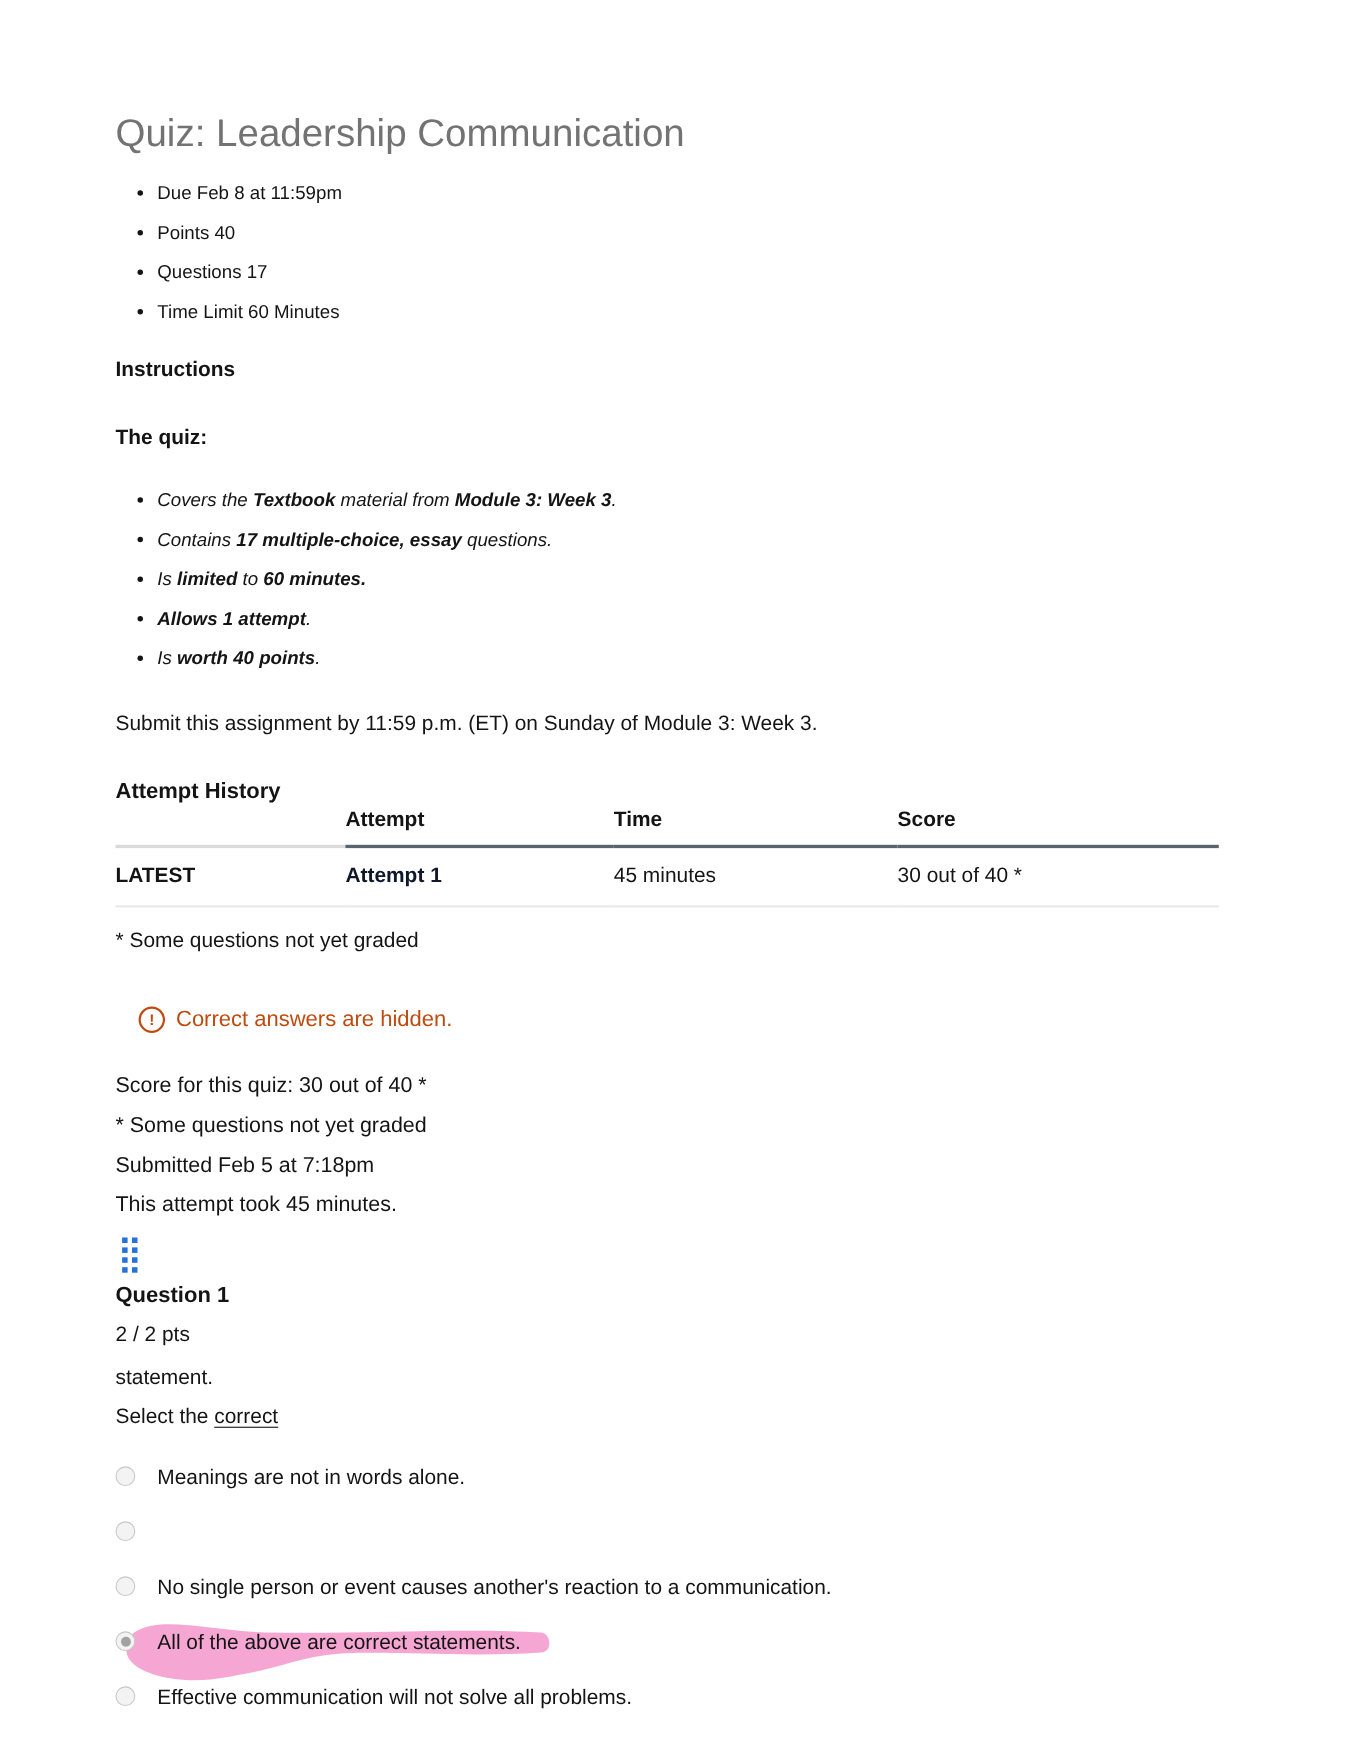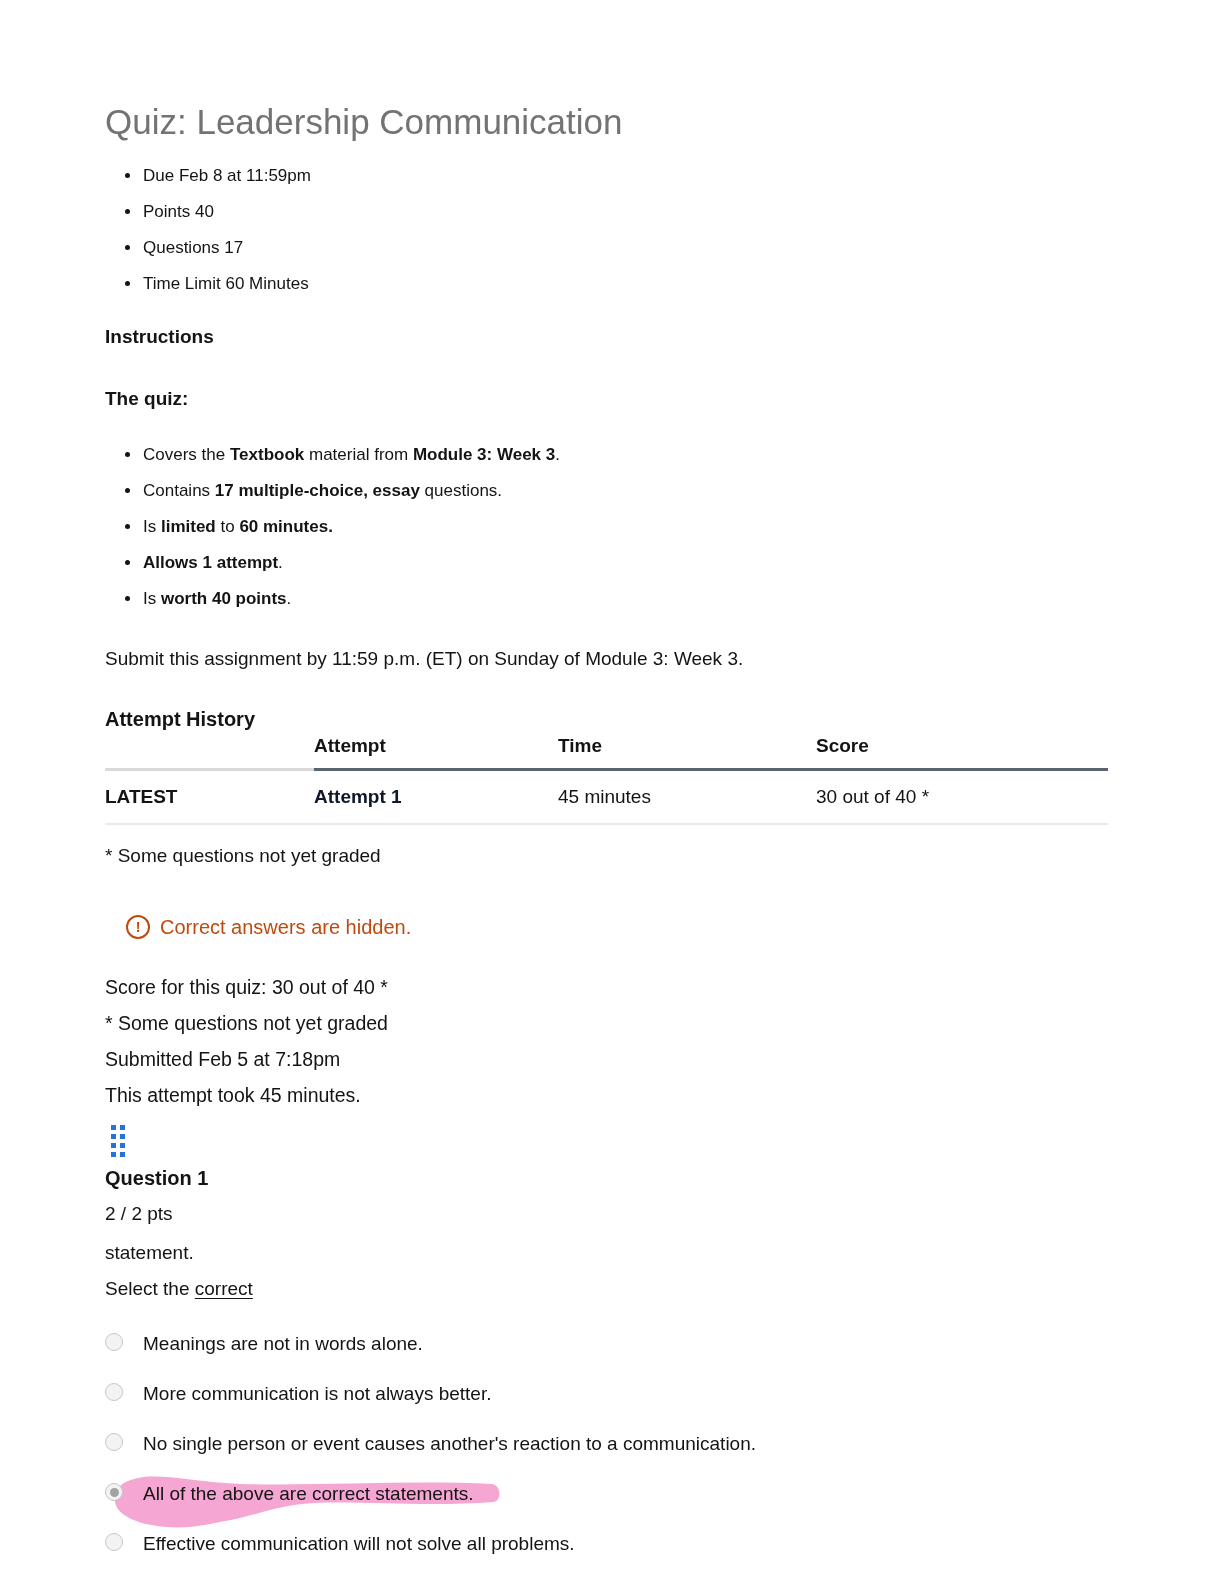--- a/index.html
+++ b/index.html
@@ -6,21 +6,21 @@
   body{width:1224px;min-height:1584px;font-family:"Liberation Sans","DejaVu Sans",sans-serif;color:#141414;}
   .page{padding:102px 116px 60px 105px;box-sizing:border-box;width:1224px;}
 
   h1.title{font-size:35px;font-weight:400;margin:0 0 16px 0;color:#737373;letter-spacing:0;}
 
   ul.bullets{margin:10px 0 0 0;padding-left:37px;font-size:17px;line-height:36px;list-style:disc;}
   ul.bullets li{padding-left:1px;}
 
   .h-bold{font-size:19px;font-weight:700;margin:24px 0 0 0;}
   .lead{font-size:19px;font-weight:700;margin:40px 0 0 0;}
-  ul.rich{margin:27px 0 0 0;}
+  ul.rich{margin:27px 0 0 0;font-style:italic;}
   .submit-note{font-size:19px;margin:27px 0 0 0;line-height:30px;}
 
   .ah-heading{font-size:20px;font-weight:700;margin:34px 0 0 0;}
 
   table.attempts{border-collapse:collapse;width:1003px;font-size:19px;table-layout:fixed;}
   table.attempts col.c1{width:209px;} table.attempts col.c2{width:244px;}
   table.attempts col.c3{width:258px;} table.attempts col.c4{width:292px;}
   table.attempts th{font-weight:700;text-align:left;padding:4px 0 11px 0;border-bottom:3px solid #5a646e;}
   table.attempts th.blank{border-bottom:3px solid #dadada;}
   table.attempts td{padding:15px 0 15px 0;border-bottom:2px solid #e9e9e9;}
@@ -139,21 +139,20 @@
     <div><span>Select the </span><span class="u">correct</span></div>
   </div>
 
   <div class="options" id="options">
       <div class="option">
         <span class="radio"></span>
         <span class="opt-label">Meanings are not in words alone.</span>
       </div>
       <div class="option">
         <span class="radio"></span>
-        <span class="opt-label">More communication is not always better.</span>
       </div>
       <div class="option">
         <span class="radio"></span>
         <span class="opt-label">No single person or event causes another's reaction to a communication.</span>
       </div>
       <div class="option">
         <svg class="hl" viewBox="0 0 392 56" preserveAspectRatio="none">
           <path d="M 27,3 C 52,-2 90,8 130,9 C 210,11 300,5 381,9 C 390,10 391,25 383,27 C 318,32 253,26 203,28 C 166,30 150,39 120,45 C 98,49 80,54 55,52 C 29,50 6,41 4,27 C 2,13 12,6 27,3 Z" fill="#f5a6d2"></path>
         </svg>
         <span class="radio selected"></span>

